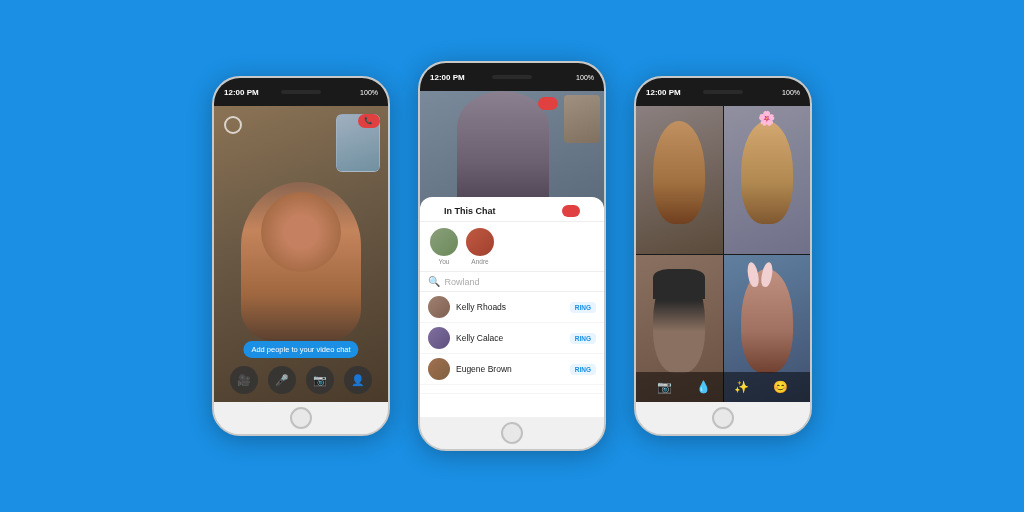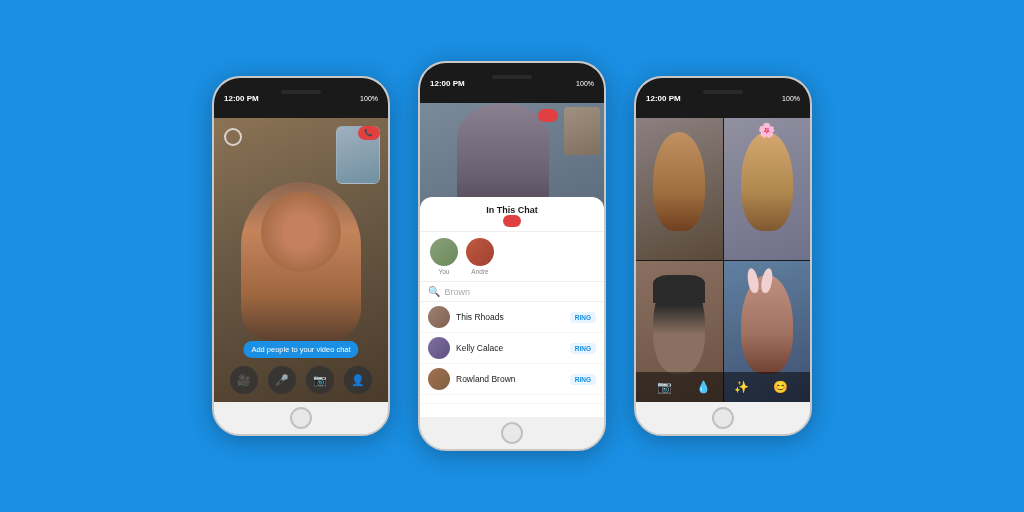--- a/index.html
+++ b/index.html
@@ -31,21 +31,21 @@
       background: #f0f0f0;
       border-radius: 28px;
       border: 2px solid #c8c8c8;
       box-shadow: 0 4px 24px rgba(0,0,0,0.28), inset 0 0 0 2px #e0e0e0;
       overflow: hidden;
       display: flex;
       flex-direction: column;
     }
 
     .phone-top-bar {
-      height: 40px;
+      height: 28px;
       background: #1a1a1a;
       display: flex;
       align-items: center;
       justify-content: space-between;
       padding: 0 10px;
       flex-shrink: 0;
       position: relative;
     }
 
     .phone-top-bar .status-time {
@@ -227,21 +227,20 @@
 
     .chat-header {
       padding: 8px 24px 4px;
       font-size: 9px;
       font-weight: 700;
       color: #1a1a1a;
       border-bottom: 1px solid #eee;
       display: flex;
       align-items: center;
       justify-content: space-between;
-      flex-direction: column;
     }
 
     .chat-participants {
       display: flex;
       padding: 6px 10px;
       gap: 8px;
       border-bottom: 1px solid #eee;
     }
 
     .participant-avatar {
@@ -493,40 +492,40 @@
               <div class="avatar-circle avatar-you"></div>
               <span class="avatar-label">You</span>
             </div>
             <div class="participant-avatar">
               <div class="avatar-circle avatar-andre"></div>
               <span class="avatar-label">Andre</span>
             </div>
           </div>
           <div class="search-bar">
             <span class="search-icon-small">🔍</span>
-            <span class="search-text">Brown</span>
+            <span class="search-text">Rowland</span>
           </div>
           <div class="contact-list">
 
             <div class="contact-item">
               <div class="contact-avatar c1"></div>
-              <span class="contact-name">This Rhoads</span>
+              <span class="contact-name">Kelly Rhoads</span>
               <span class="ring-btn">RING</span>
             </div>
 
 
             <div class="contact-item">
               <div class="contact-avatar c3"></div>
               <span class="contact-name">Kelly Calace</span>
               <span class="ring-btn">RING</span>
             </div>
 
             <div class="contact-item">
               <div class="contact-avatar c4"></div>
-              <span class="contact-name">Rowland Brown</span>
+              <span class="contact-name">Eugene Brown</span>
               <span class="ring-btn">RING</span>
             </div>
 
             <div class="contact-item">
               
               
               
             </div>
 
           </div>

